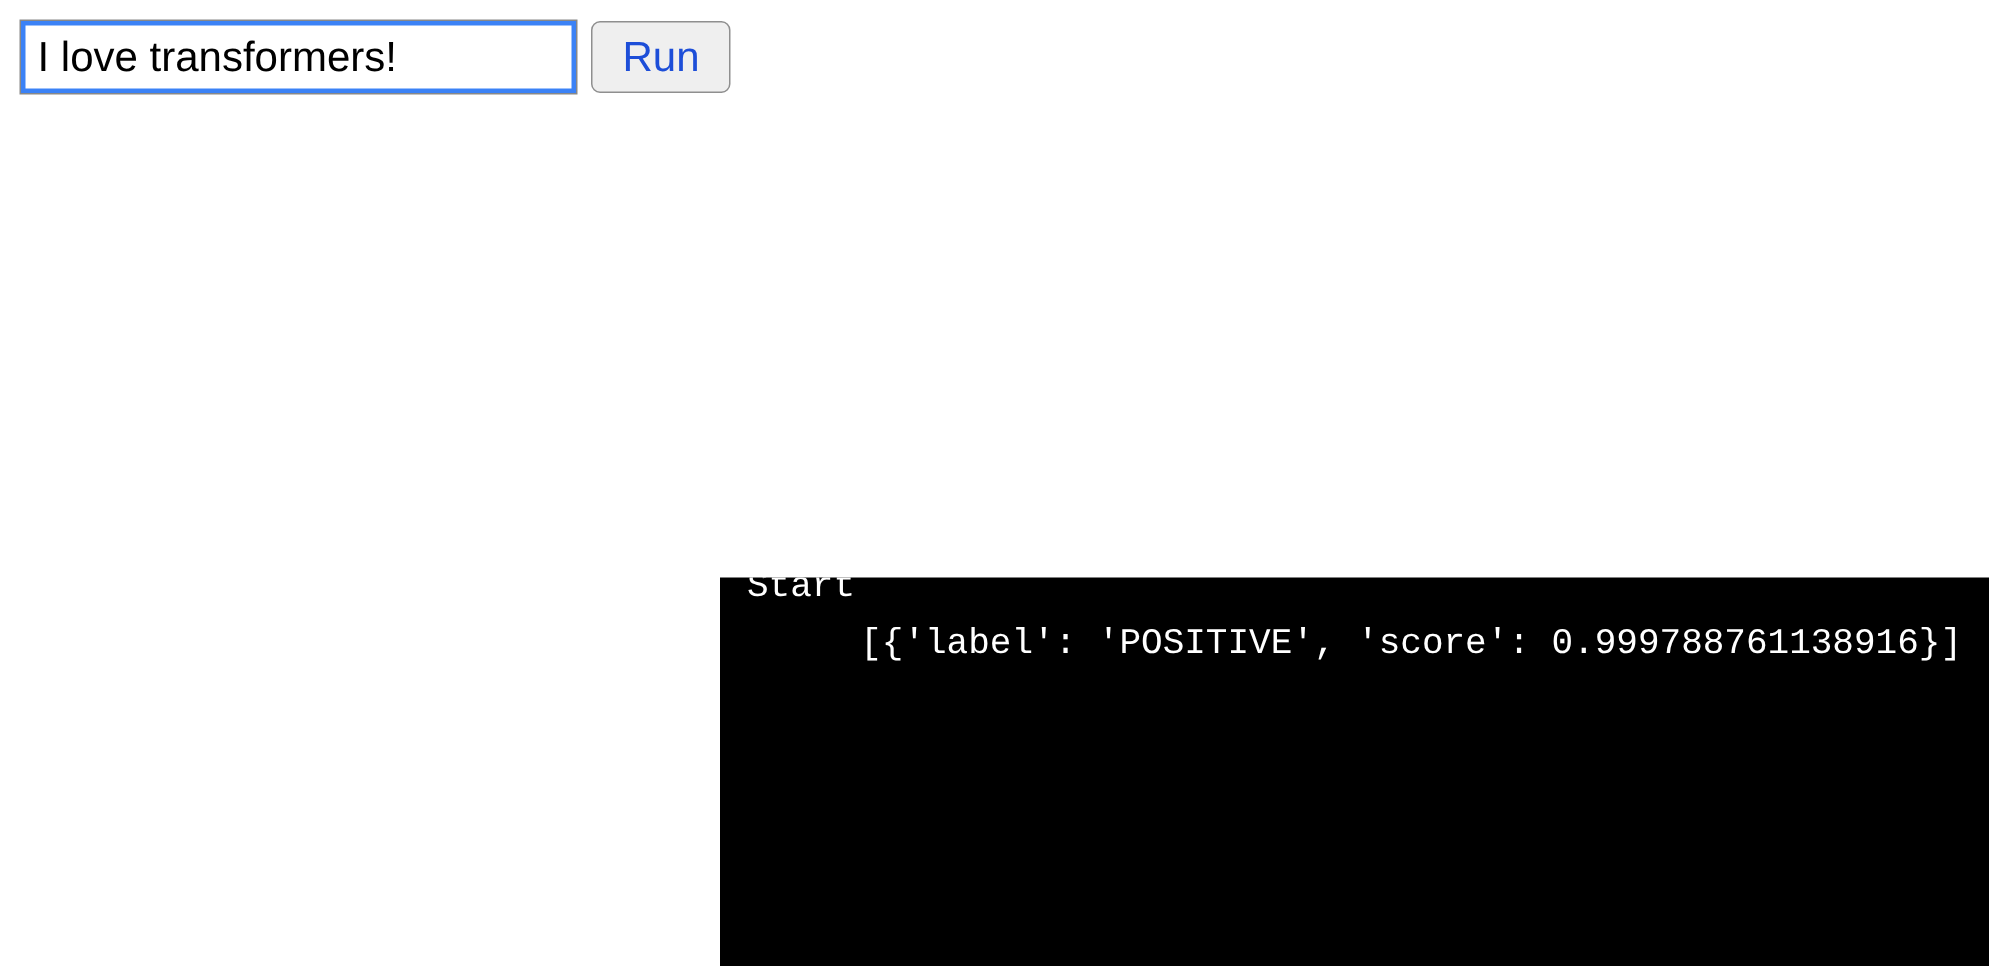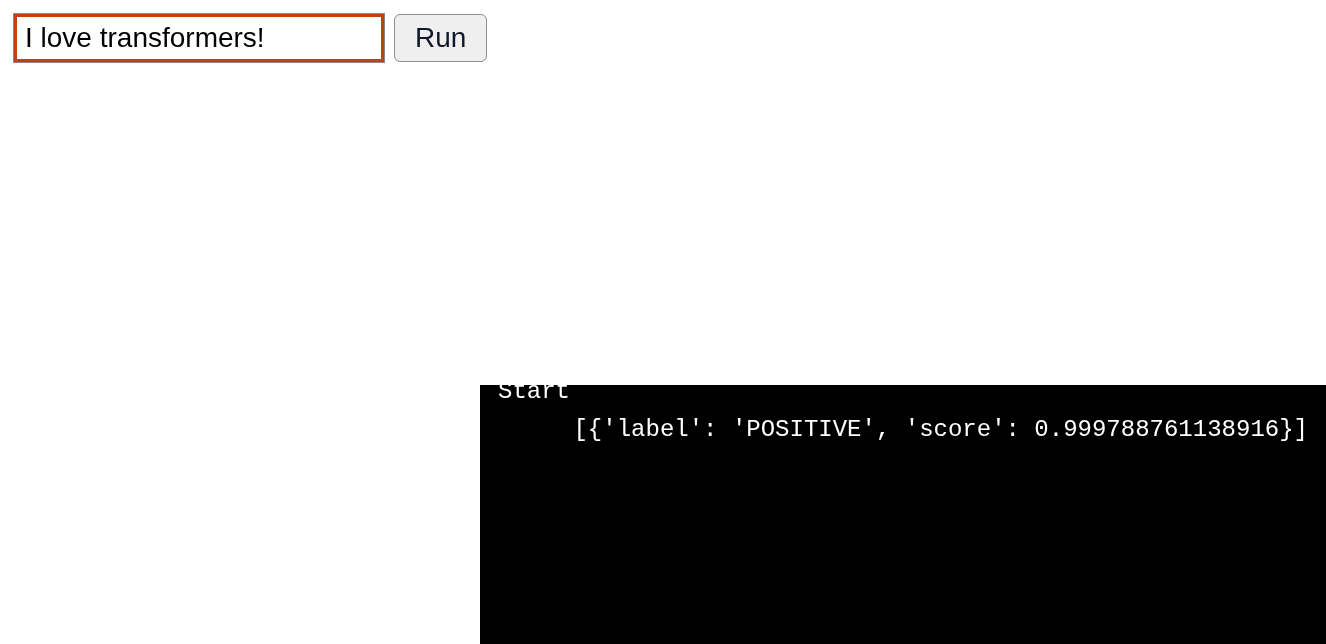--- a/index.html
+++ b/index.html
@@ -22,34 +22,34 @@
       display: flex;
       align-items: center;
       gap: 10px;
     }
     .text-input {
       width: 370px;
       height: 48px;
       font-size: 28px;
       font-family: -apple-system, BlinkMacSystemFont, "Segoe UI", Helvetica, Arial, sans-serif;
       padding: 4px 8px;
-      border: 3px solid #c2410c;
+      border: 3px solid #3b82f6;
       outline: 1px solid #888;
       background: #ffffff;
       color: #000000;
     }
     .run-button {
       height: 48px;
       padding: 4px 20px;
       font-size: 28px;
       font-family: -apple-system, BlinkMacSystemFont, "Segoe UI", Helvetica, Arial, sans-serif;
       background: #efefef;
       border: 1px solid #8f8f8f;
       border-radius: 6px;
-      color: #0f172a;
+      color: #1d4ed8;
       cursor: pointer;
     }
     .console-panel {
       position: absolute;
       left: 480px;
       top: 385px;
       width: 846px;
       height: 259px;
       background: #000000;
       color: #ffffff;

